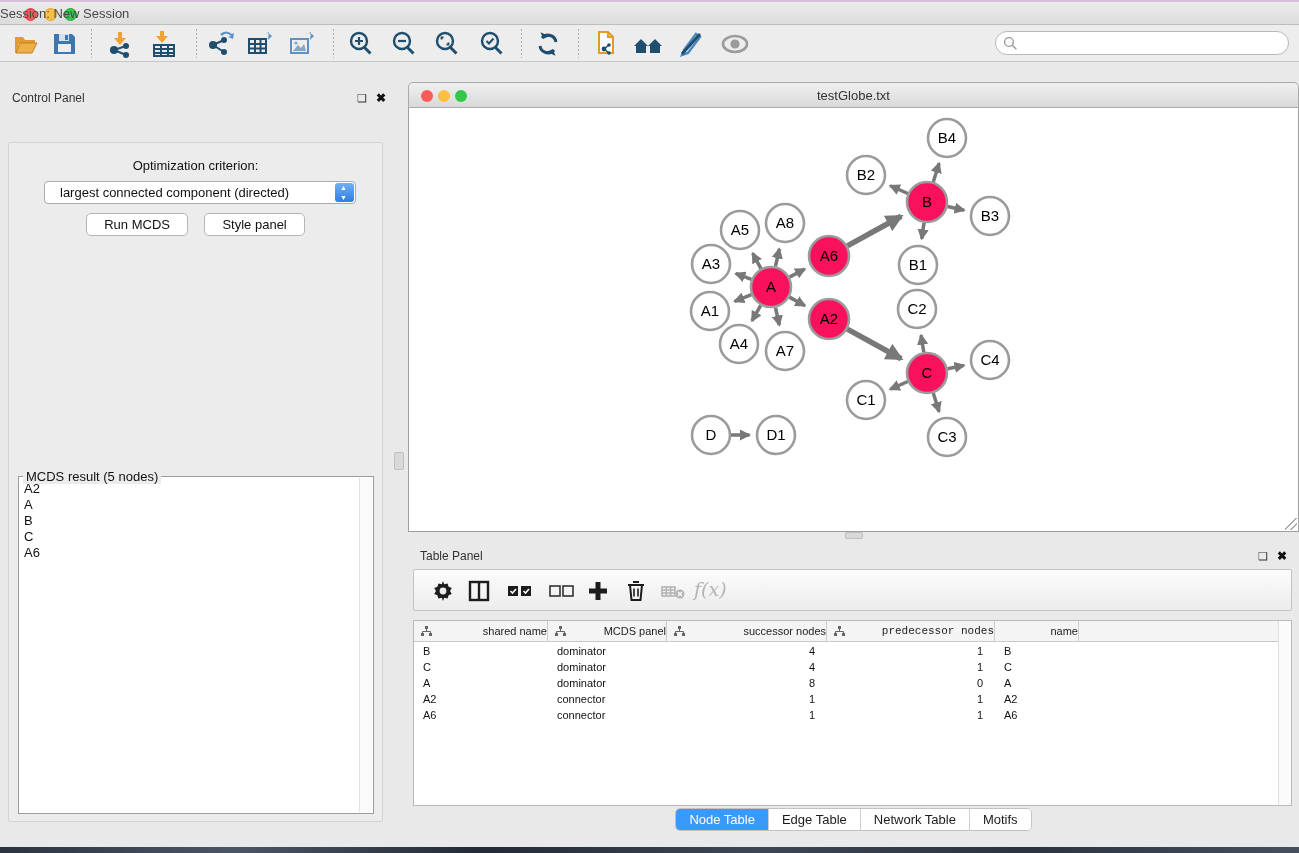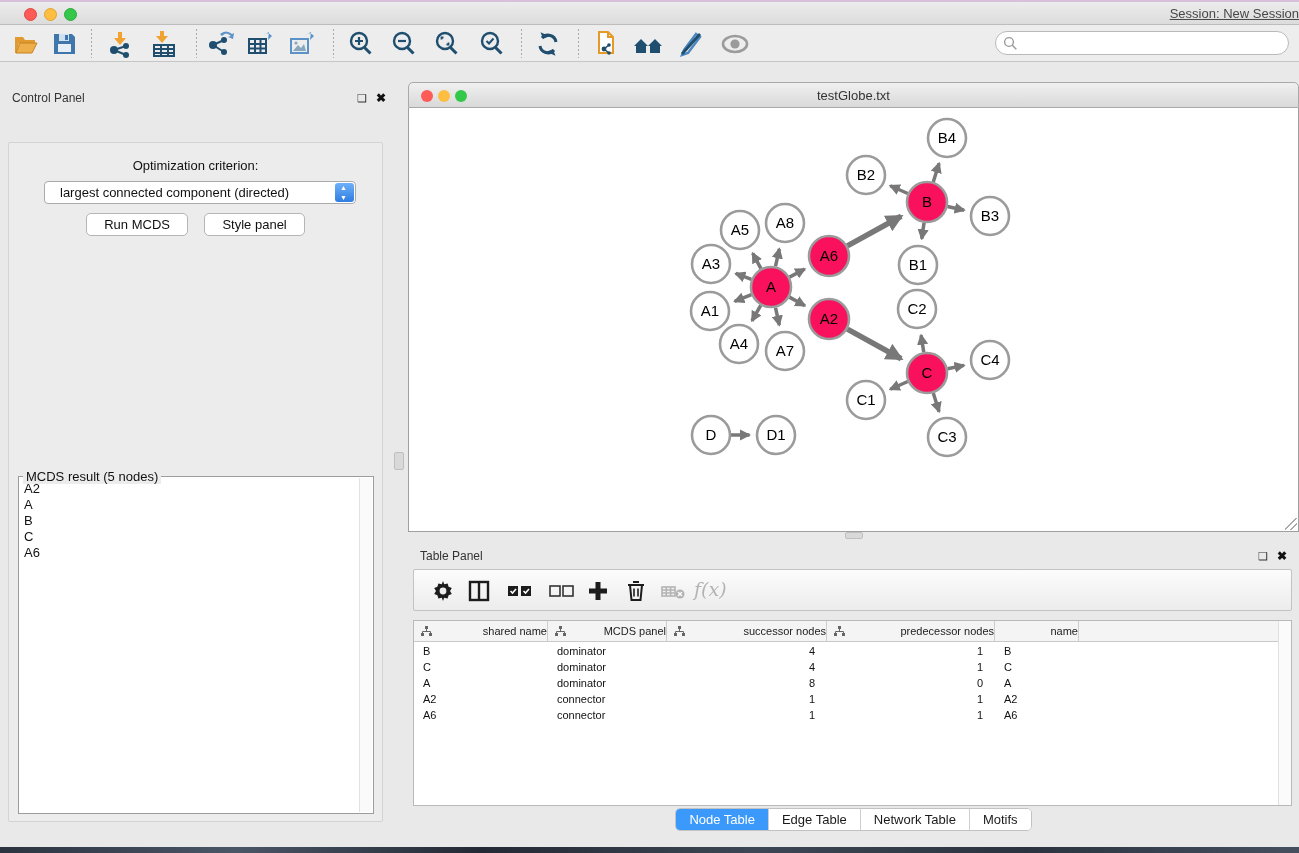--- a/index.html
+++ b/index.html
@@ -9,22 +9,22 @@
   .app { position:absolute; inset:0; }
 
   
   .titlebar { position:absolute; left:0; top:0; width:1299px; height:25px;
     background:linear-gradient(#ececec,#dcdcdc); border-top:2px solid #d8c0da;
     border-bottom:1px solid #bdbdbd; }
   .tl { position:absolute; top:6px; width:13px; height:13px; border-radius:50%; }
   .tl.red{ left:24px; background:#fc5b57; border:1px solid #e2463f;}
   .tl.yel{ left:44px; background:#fdbe41; border:1px solid #e0a430;}
   .tl.grn{ left:64px; background:#34c84a; border:1px solid #2aa93c;}
-  .titlebar .wtitle { position:absolute; left:0; right:0; top:4px; text-align:right;
-    font-size:13px; color:#484848;text-decoration:underline; }
+  .titlebar .wtitle { position:absolute; left:0; right:0; top:4px; text-align:left;
+    font-size:13px; color:#484848; }
 
   
   .toolbar { position:absolute; left:0; top:25px; width:1299px; height:37px;
     background:#ededed; border-bottom:1px solid #c6c6c6; }
   .tb-ico { position:absolute; top:5px; width:28px; height:28px; cursor:pointer; }
   .tb-sep { position:absolute; top:4px; width:1px; height:29px;
     background:repeating-linear-gradient(#aaa 0 2px, transparent 2px 4px); }
   .searchbox { position:absolute; right:10px; top:6px; width:294px; height:24px;
     background:#fff; border:1px solid #b9b9b9; border-radius:13px; }
   .searchbox svg { position:absolute; left:7px; top:4px; }
@@ -480,21 +480,21 @@
                 <path d="M5.5 3v2.5M1.5 7V5.5h8V7" stroke="#666" fill="none"></path>
               </svg><span>MCDS panel</span></div>
             <div class="th" style="left: 253px; width: 160px;"><svg width="11" height="11" viewBox="0 0 11 11">
                 <g fill="#666">
                   <rect x="4" y="0" width="3" height="3"></rect>
                   <rect x="0" y="7" width="3" height="3"></rect>
                   <rect x="8" y="7" width="3" height="3"></rect>
                 </g>
                 <path d="M5.5 3v2.5M1.5 7V5.5h8V7" stroke="#666" fill="none"></path>
               </svg><span>successor nodes</span></div>
-            <div class="th" style="left: 413px; width: 168px;"><svg width="11" height="11" viewBox="0 0 11 11">
+            <div class="th" style="left: 413px; width: 168px; font-family: Liberation Mono, monospace;"><svg width="11" height="11" viewBox="0 0 11 11">
                 <g fill="#666">
                   <rect x="4" y="0" width="3" height="3"></rect>
                   <rect x="0" y="7" width="3" height="3"></rect>
                   <rect x="8" y="7" width="3" height="3"></rect>
                 </g>
                 <path d="M5.5 3v2.5M1.5 7V5.5h8V7" stroke="#666" fill="none"></path>
               </svg><span>predecessor nodes</span></div>
             <div class="th" style="left: 581px; width: 84px;"><span>name</span></div>
           </div>
         <div id="table-body">

